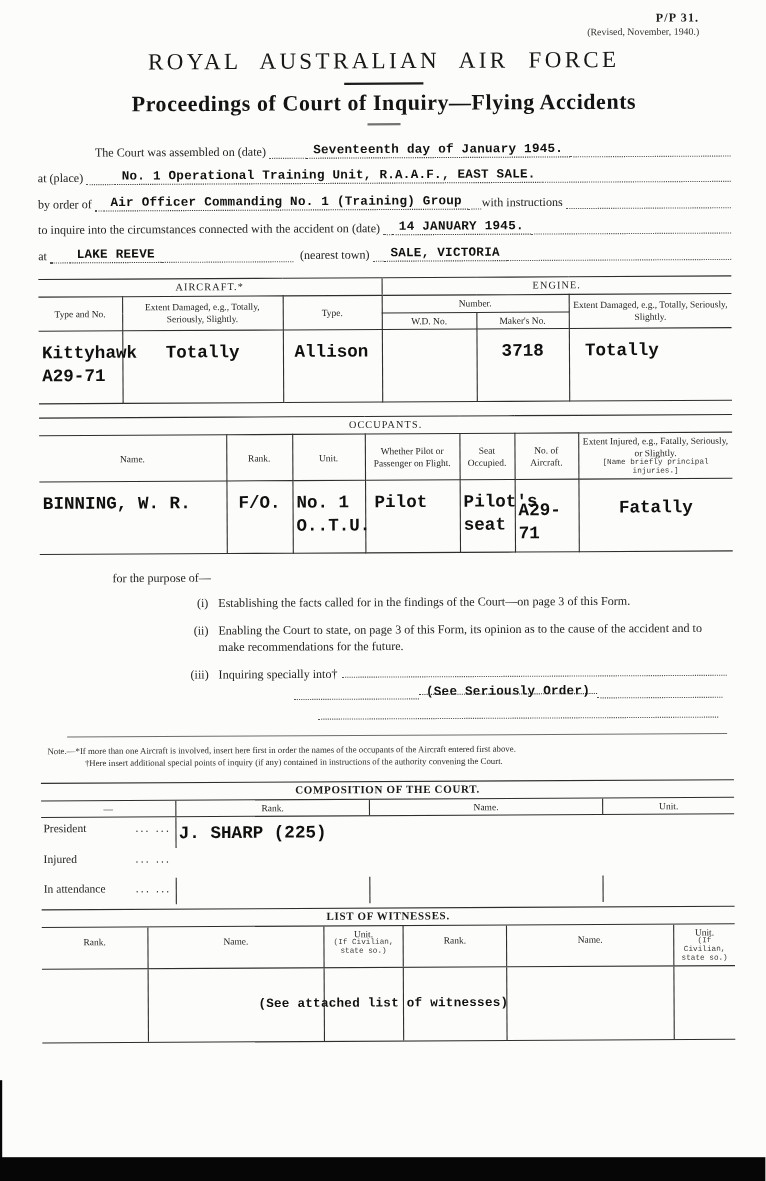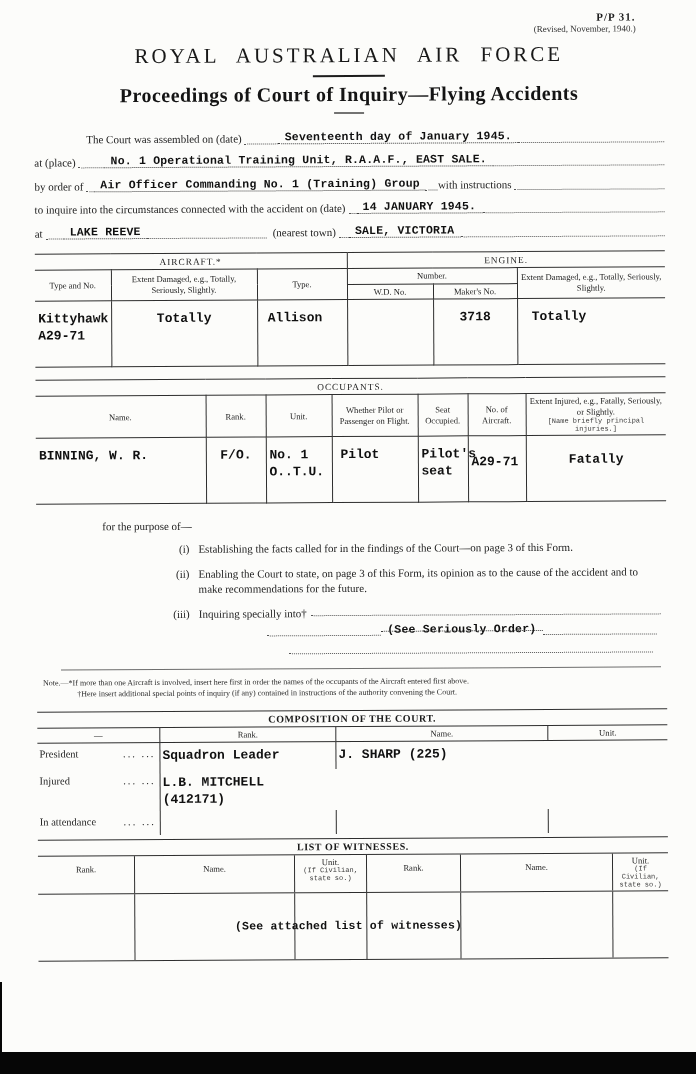--- a/index.html
+++ b/index.html
@@ -37,21 +37,21 @@
 
   
   table { border-collapse:collapse; width:630px; table-layout:fixed; margin-top:14px; }
   td { border:1px solid #2e2e2e; font-size:8.6px; text-align:center; vertical-align:middle; padding:2px 3px; color:#242424; }
   td:first-child { border-left:none; }
   td:last-child { border-right:none; }
   .cap { border-left:none; border-right:none; font-size:9.3px; letter-spacing:1px; padding:3px 0 2px 0; }
   .hdr { line-height:1.25; }
   .tiny { font-size:7px; color:#3a3a3a; display:block; line-height:1.1;font-family:Liberation Mono, monospace; }
   .dcell { height:66px; vertical-align:top; padding-top:10px; }
-  .tval { font-family:"Liberation Mono", monospace; font-weight:bold; font-size:13px; color:#101010; line-height:1.3; }
+  .tval { font-family:"Liberation Mono", monospace; font-weight:bold; font-size:16px; color:#101010; line-height:1.3; }
   .left { text-align:left; }
 
   
   .purpose { margin-top:16px; font-size:11px; }
   .p-intro { margin-left:66px; margin-bottom:10px; }
   .pitem { display:flex; margin:0 6px 10px 128px; line-height:1.35; }
   .pnum { flex:0 0 34px; text-align:right; padding-right:9px; white-space:nowrap; }
   .ptext { flex:1; }
   .pfill { flex:1; border-bottom:1.6px dotted #555; height:10px; margin-left:4px; }
   .conv { display:flex; align-items:flex-end; margin:2px 10px 0 230px; }
@@ -262,29 +262,27 @@
       <div class="gcell">Rank.</div>
       <div class="gcell">Name.</div>
       <div class="gcell">Unit.</div>
     </div>
     <div class="comp-body">
       <div class="grow comp-cols comp-r">
         <div class="gcell glabel">
           <span>President</span>
           <span class="gdots">...   ...</span>
         </div>
-        <div class="gcell"><span class="tval">Squadron Leader</span></div>
         <div class="gcell"><span class="tval">J. SHARP (225)</span></div>
       </div>
       <div class="grow comp-cols comp-r">
         <div class="gcell glabel">
           <span>Injured</span>
           <span class="gdots">...   ...</span>
         </div>
-        <div class="gcell"><span class="tval">L.B. MITCHELL (412171)</span></div>
       </div>
       <div class="grow comp-cols comp-r" style="min-height:24px">
         <div class="gcell glabel">
           <span>In attendance</span>
           <span class="gdots">...   ...</span>
         </div>
         <div class="gcell"><span class="tval"></span></div>
         <div class="gcell"><span class="tval"></span></div>
         <div class="gcell"><span class="tval"></span></div>
       </div>

